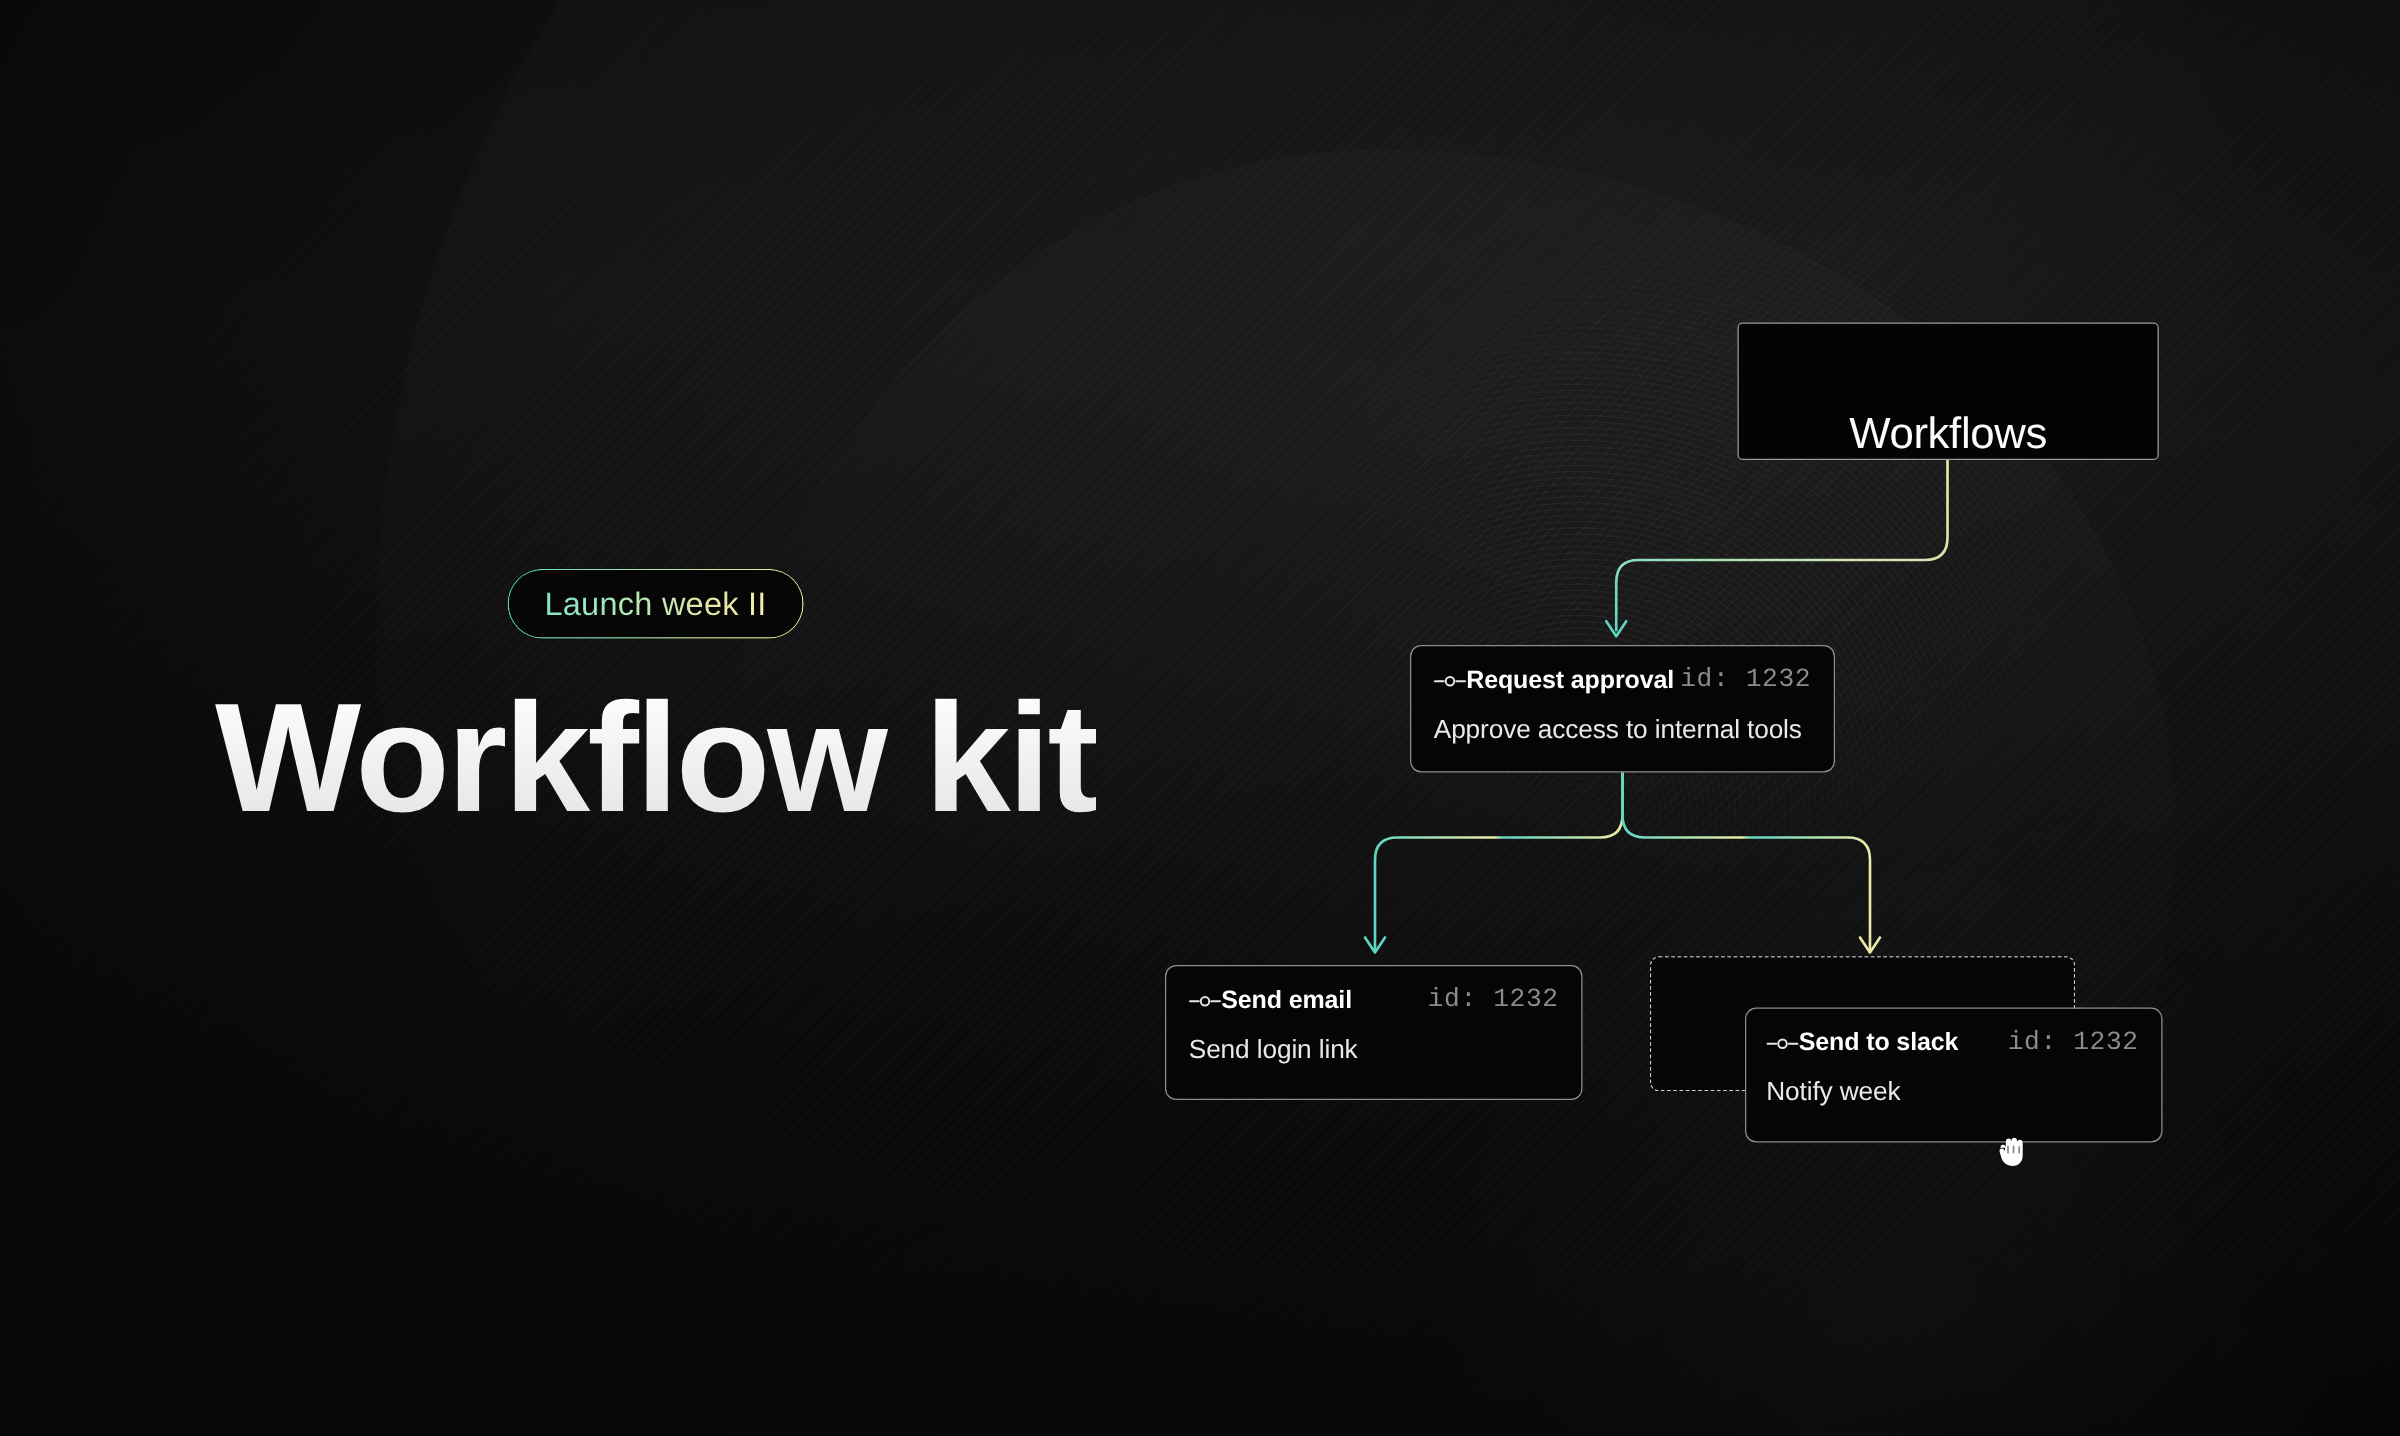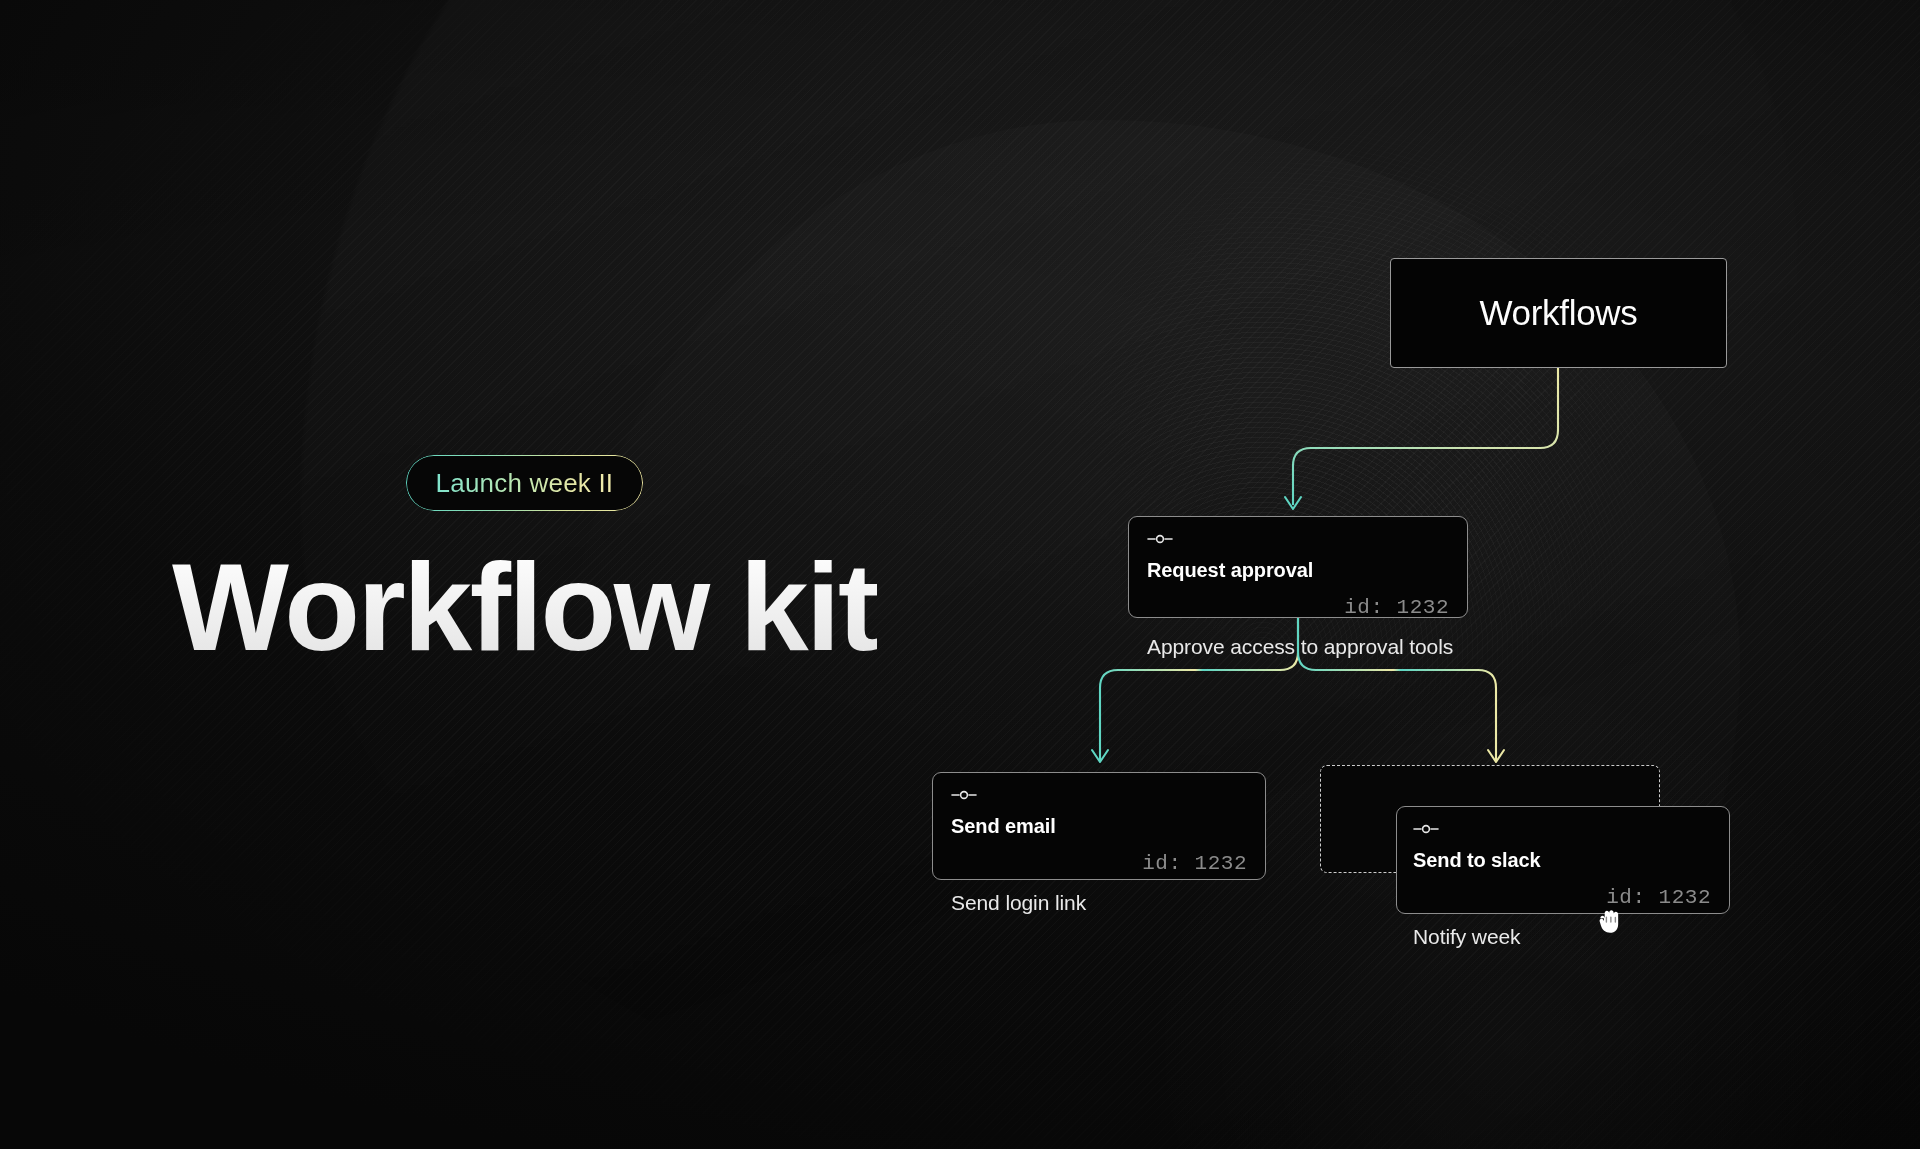--- a/index.html
+++ b/index.html
@@ -129,38 +129,37 @@
 
   .node{
     position:absolute;
     background:#040404;
     border:1.4px solid #9a9a9a;
     border-radius:6px;
   }
   .node.root{
     left:1390px; top:258px;
     width:337px; height:110px;
-    display:flex; align-items:center; justify-content:center;
+    display:flex; align-items:flex-end; justify-content:center;
     border-radius:4px;
   }
   .node.root .root-label{
     font-size:35px; font-weight:400; color:#fdfdfd; letter-spacing:-.3px;
   }
 
   .card{
     position:absolute;
     background:#050505;
     border:1.3px solid #8d8d8d;
     border-radius:9px;
     padding:16px 18px 18px 18px;
   }
   .card-row{
-    display:flex; align-items:flex-start; gap:14px;
+    display:flex; align-items:center; 
     white-space:nowrap;
-    flex-direction:column;
   }
   .card-title{
     font-size:20px; font-weight:700; color:#ffffff; letter-spacing:-.1px;
   }
   .card-id{
     margin-left:auto;
     font-family:"Liberation Mono", monospace;
     font-size:21px; color:#8b8b8b; letter-spacing:.5px;
   }
   .card-desc{
@@ -247,21 +246,21 @@
     <div class="card req">
       <div class="card-row">
         <svg class="node-icon" width="26" height="12" viewBox="0 0 26 12">
           <line x1="1" y1="6" x2="8" y2="6" stroke="#e6e6e6" stroke-width="1.6" stroke-linecap="round"></line>
           <circle cx="13" cy="6" r="3.4" fill="none" stroke="#e6e6e6" stroke-width="1.6"></circle>
           <line x1="18" y1="6" x2="25" y2="6" stroke="#e6e6e6" stroke-width="1.6" stroke-linecap="round"></line>
         </svg>
         <span class="card-title">Request approval</span>
         <span class="card-id">id: 1232</span>
       </div>
-      <div class="card-desc">Approve access to approval tools</div>
+      <div class="card-desc">Approve access to internal tools</div>
     </div>
 
     <div class="card email">
       <div class="card-row">
         <svg class="node-icon" width="26" height="12" viewBox="0 0 26 12">
           <line x1="1" y1="6" x2="8" y2="6" stroke="#e6e6e6" stroke-width="1.6" stroke-linecap="round"></line>
           <circle cx="13" cy="6" r="3.4" fill="none" stroke="#e6e6e6" stroke-width="1.6"></circle>
           <line x1="18" y1="6" x2="25" y2="6" stroke="#e6e6e6" stroke-width="1.6" stroke-linecap="round"></line>
         </svg>
         <span class="card-title">Send email</span>

